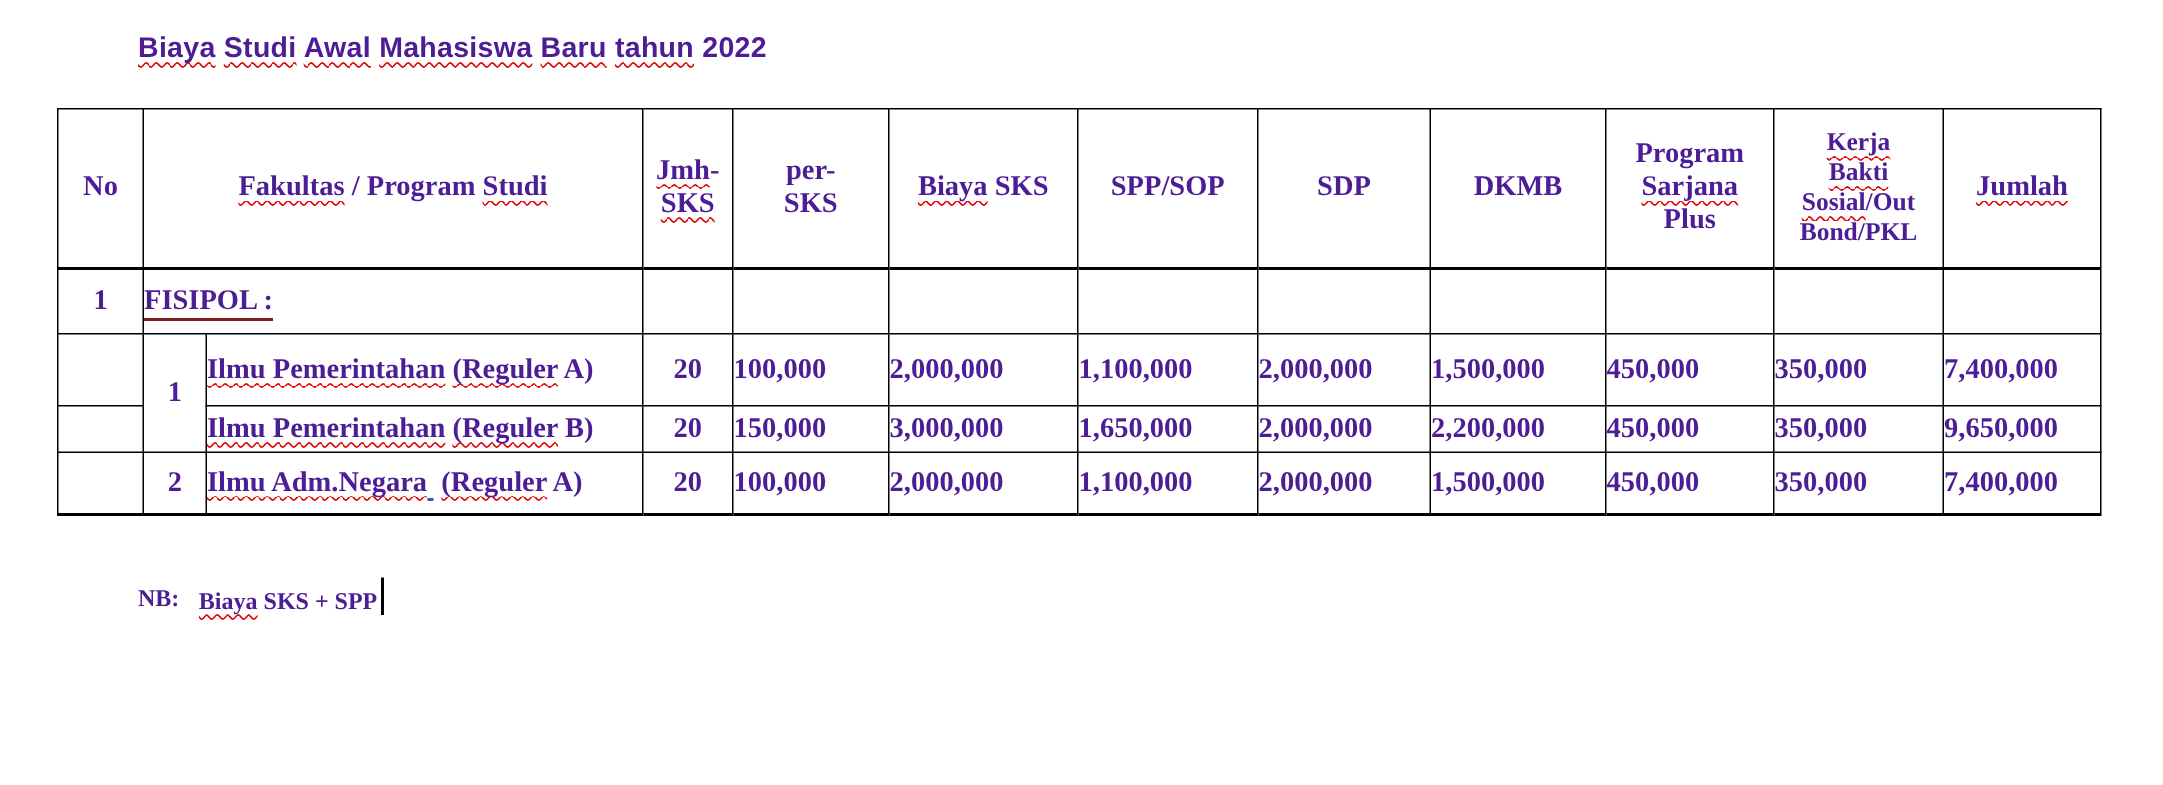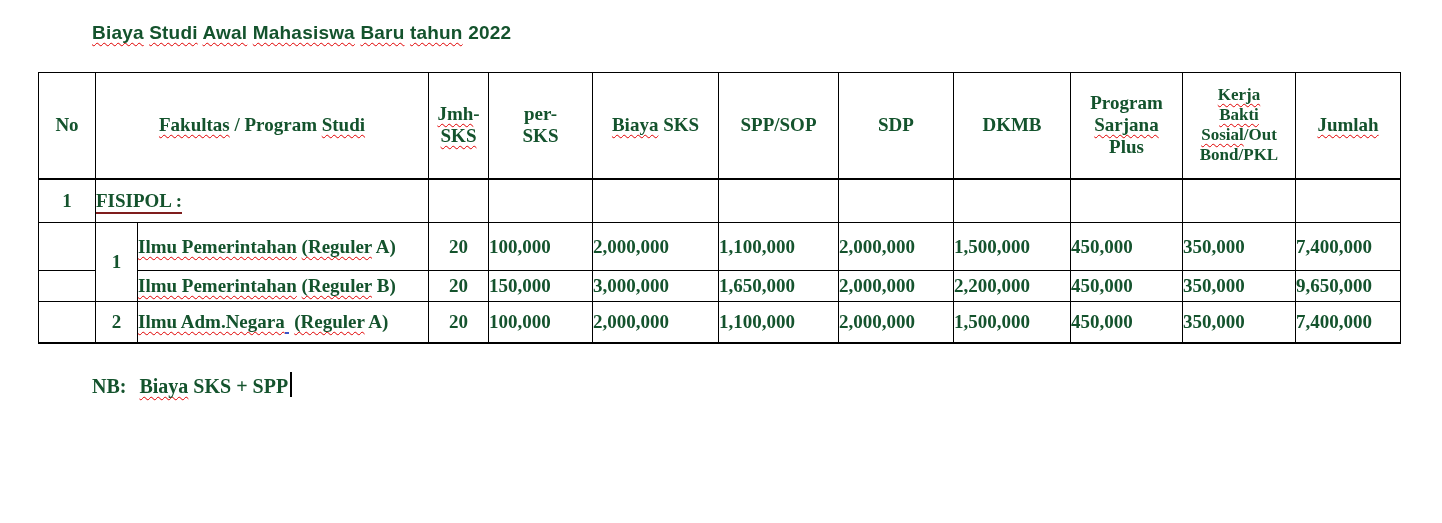--- a/index.html
+++ b/index.html
@@ -1,19 +1,19 @@
 <!DOCTYPE html>
 <html><head>
 <meta charset="utf-8">
 <style>
   * { margin:0; padding:0; box-sizing:border-box; }
   html,body { background:#fff; }
   .page {
     position:relative; width:1442px; height:523px; background:#ffffff;
-    color:#14532d; font-family:"Liberation Serif", serif; overflow:hidden;
+    color:#4c1d95; font-family:"Liberation Serif", serif; overflow:hidden;
   }
 
   
   .sp {
     text-decoration-line: underline;
     text-decoration-style: wavy;
     text-decoration-color:#e00000;
     text-decoration-thickness:1px;
     text-underline-offset:3px;
     text-decoration-skip-ink:none;
@@ -46,23 +46,23 @@
   tr.row-a { height:48px; }
   tr.row-b { height:31px; }
   tr.row-c { height:41px; }
   tr.row-c td { border-bottom:2px solid #000; }
   td.c-center { text-align:center; }
   td.c-left { text-align:left; padding-left:9px; }
   td.c-num { text-align:left; padding-right:12px; }
   .blue-ul { border-bottom:2px solid #7f1d1d; padding-bottom:1px; }
 
   .note {
-    position:absolute; left:92px; top:371px;
+    position:absolute; left:92px; top:385px;
     display:flex; align-items:flex-start;
-    font-weight:bold; font-size:20px; line-height:30px;
+    font-weight:bold; font-size:16px; line-height:30px;
   }
   .note .nb { margin-right:13px; }
   .black-ul { border-bottom:2px solid #000; }
   .caret {
     display:inline-block; width:2px; height:25px; background:#000;
     vertical-align:-4px; margin-left:2px;
   }
 </style>
 </head>
 <body>

